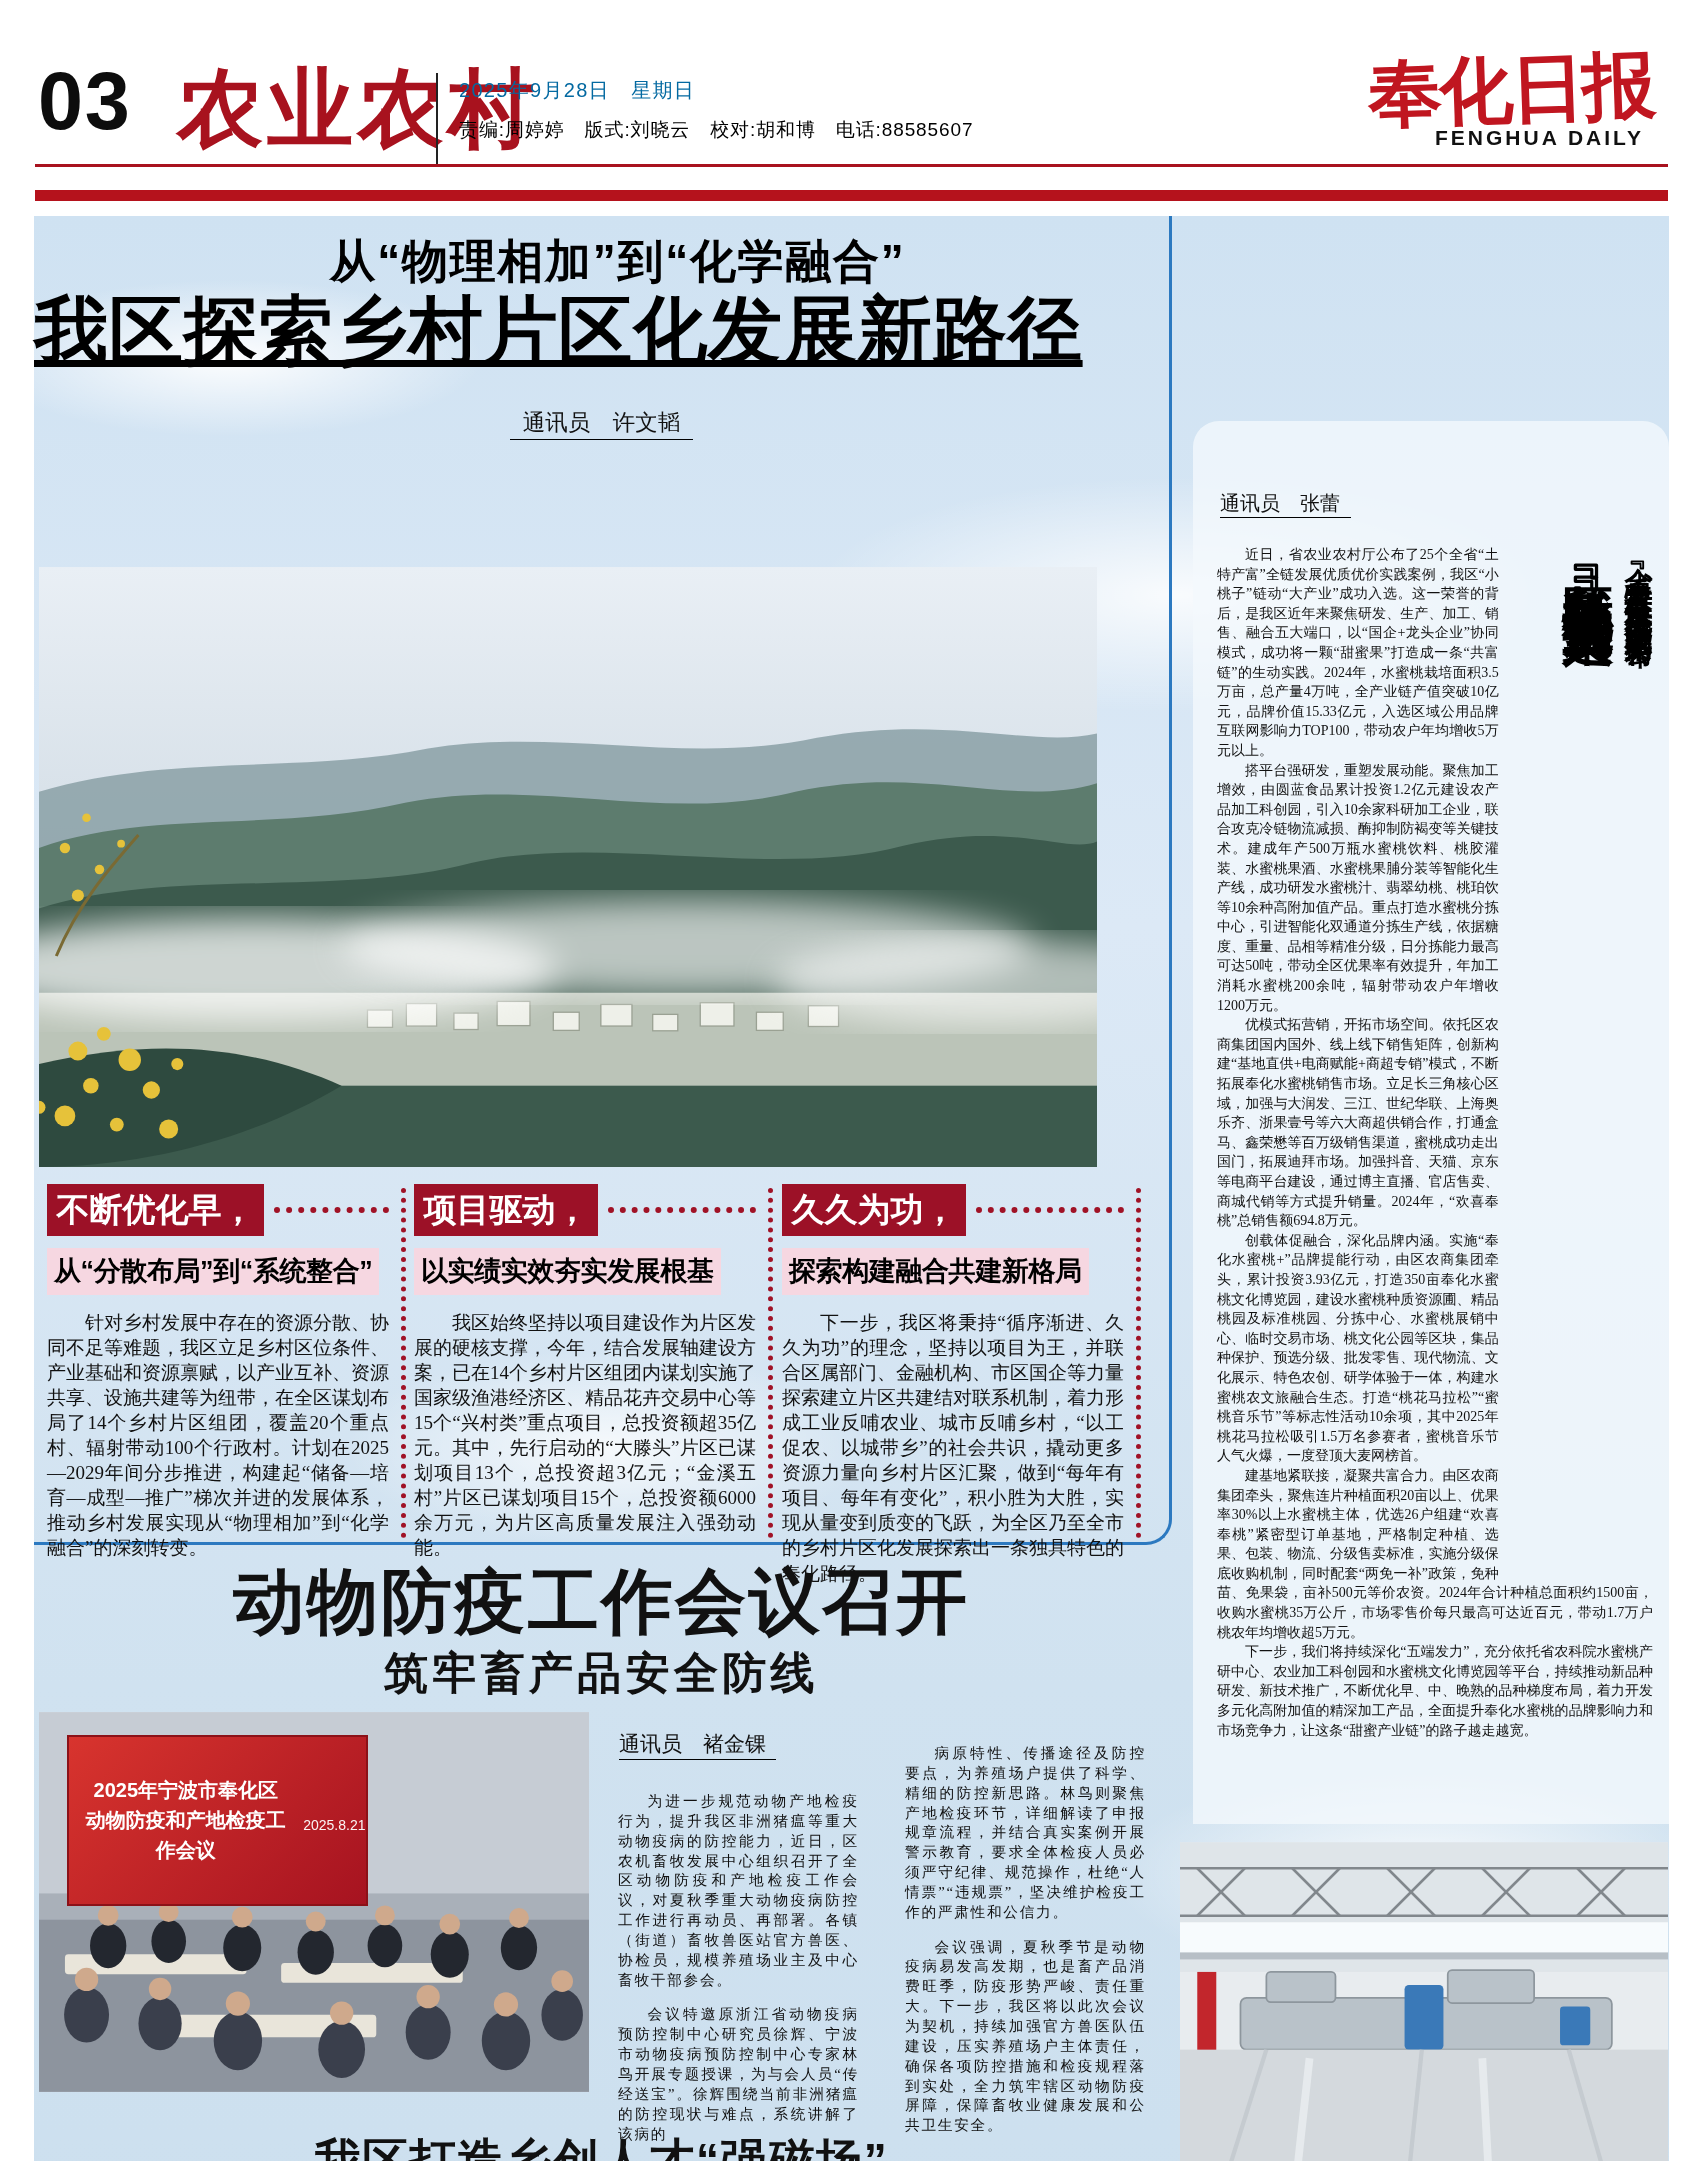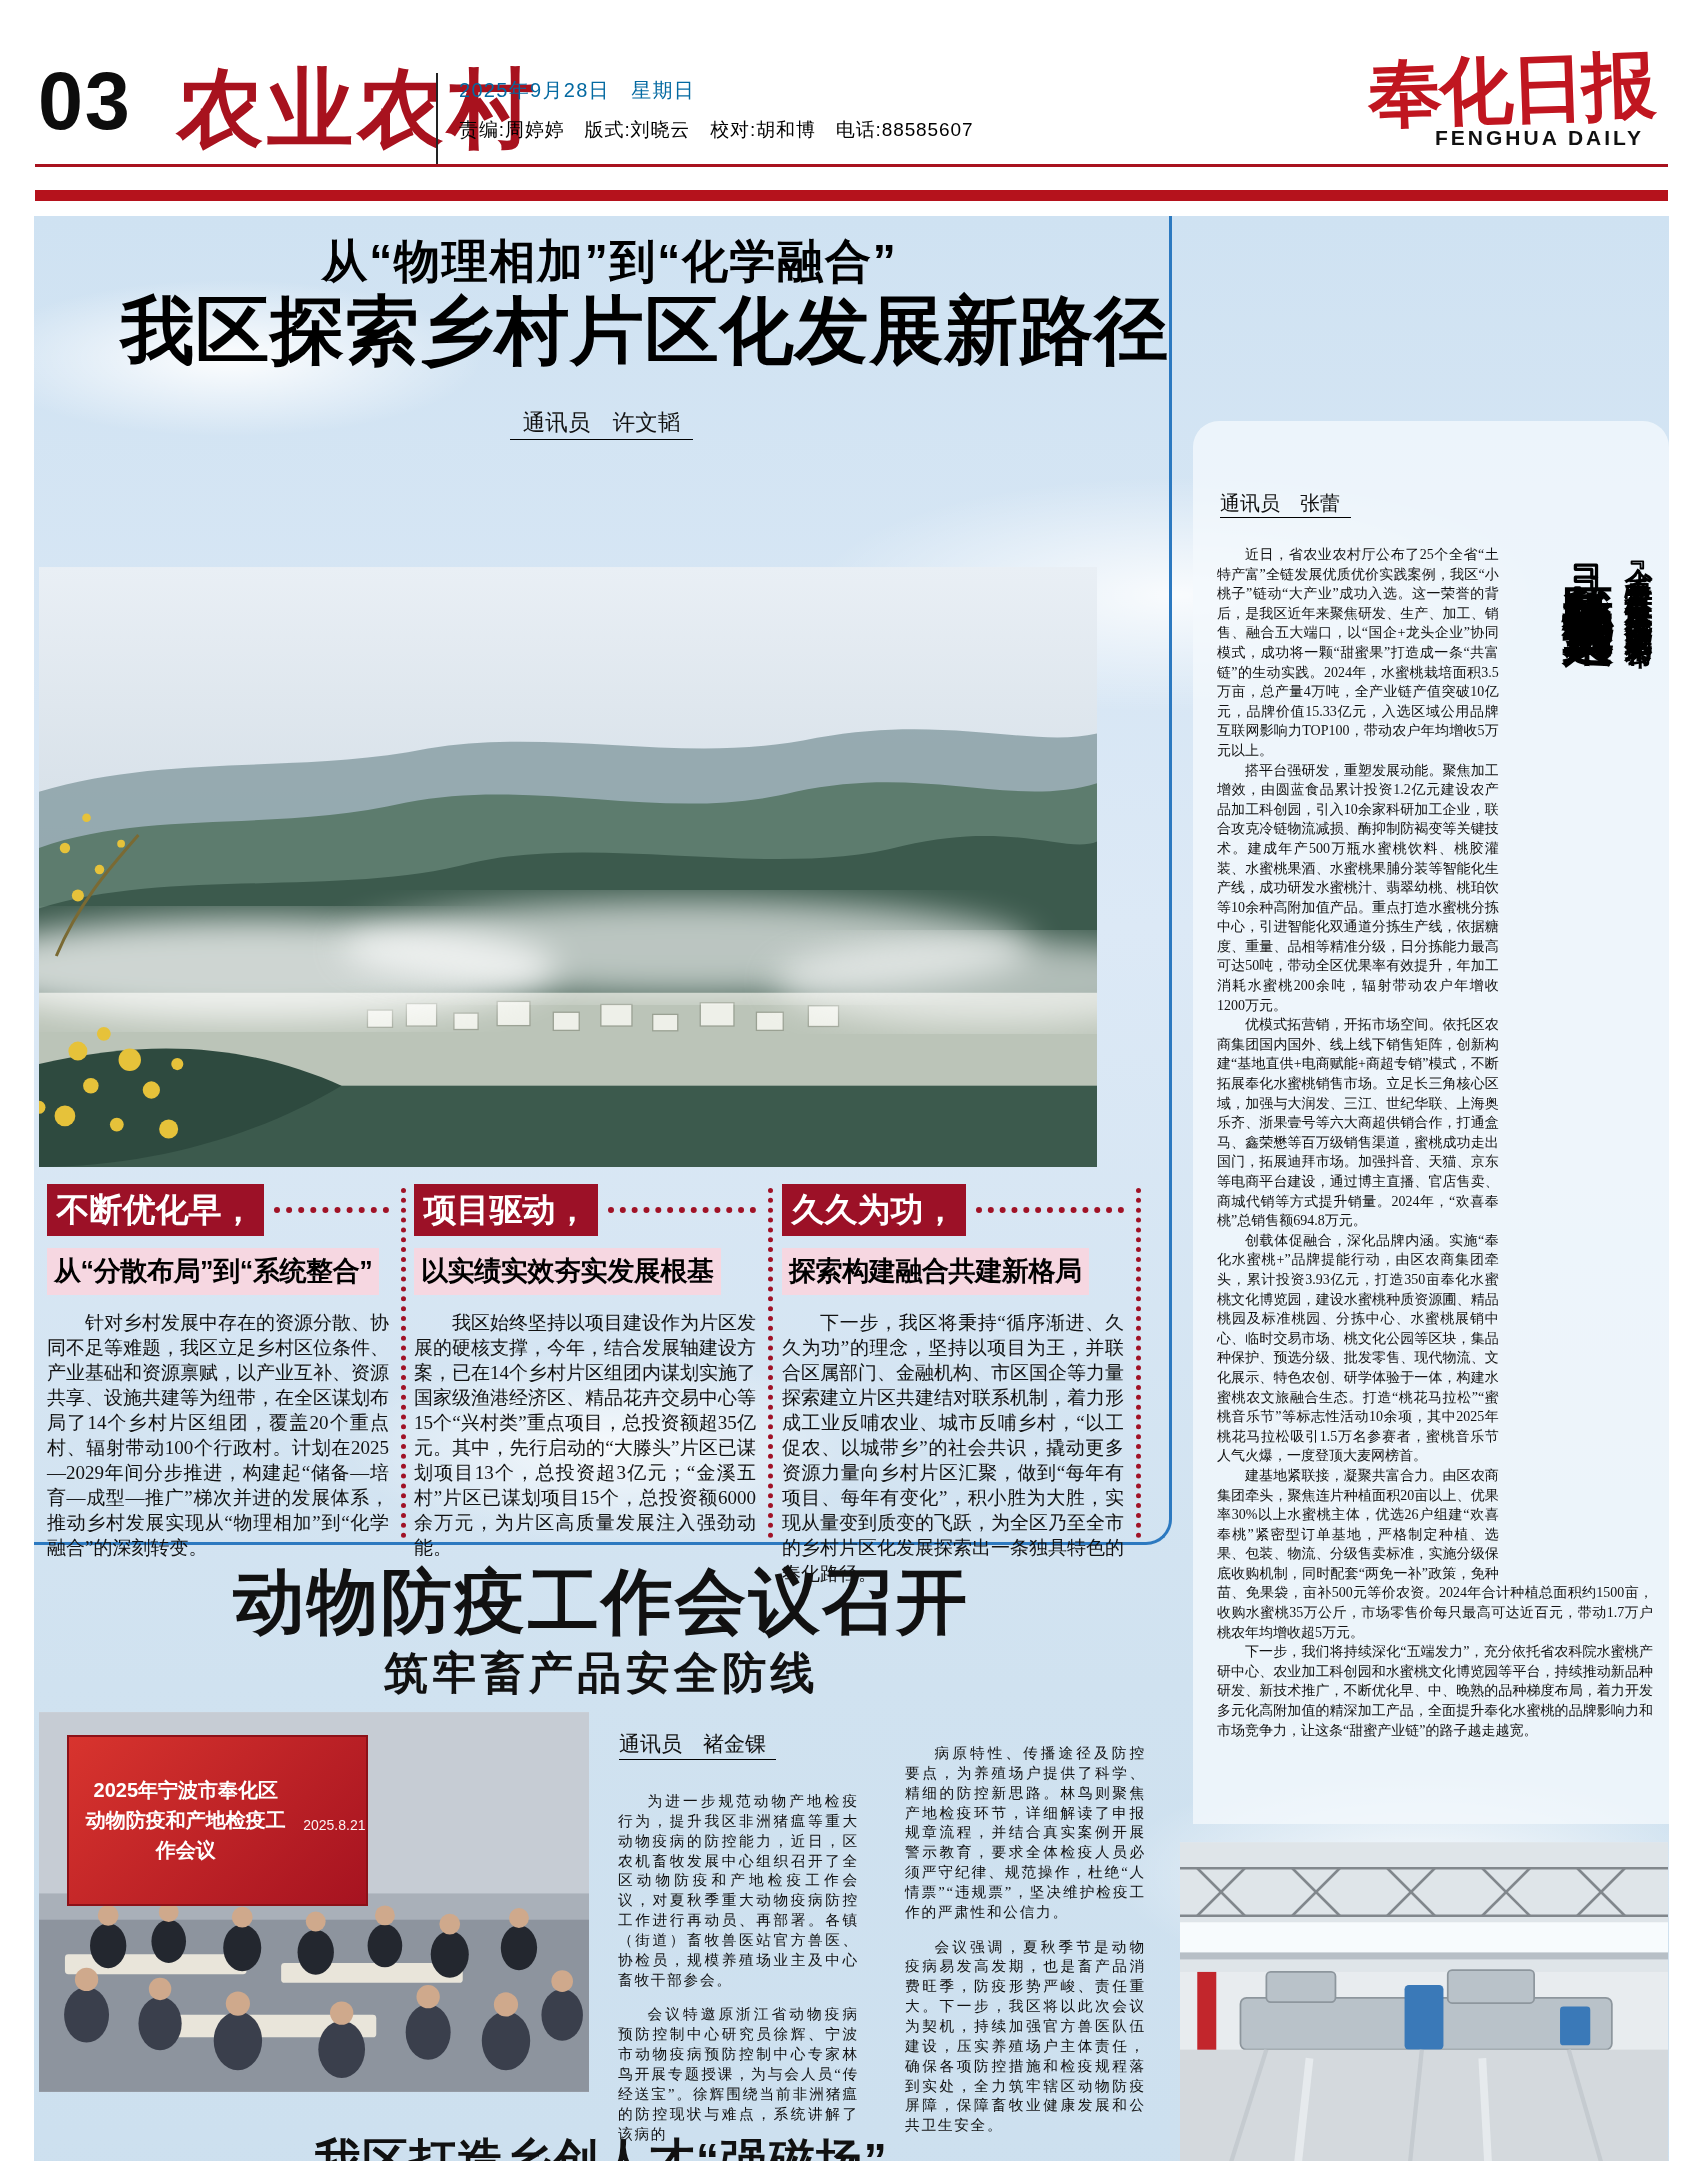--- a/index.html
+++ b/index.html
@@ -26,24 +26,24 @@
       radial-gradient(ellipse 562px 182px at 70% 16%,rgba(255,255,255,.85),rgba(255,255,255,0) 65%),
       radial-gradient(ellipse 432px 164px at 35% 52%,rgba(255,255,255,.8),rgba(255,255,255,0) 60%),
       radial-gradient(ellipse 519px 182px at 85% 70%,rgba(255,255,255,.85),rgba(255,255,255,0) 60%),
       radial-gradient(ellipse 476px 156px at 25% 88%,rgba(255,255,255,.8),rgba(255,255,255,0) 60%),
       linear-gradient(180deg,#cfe2f2 0%,#dcE9f6 30%,#d0e2f0 62%,#cadeee 100%);}
 
   
   .main-box{left:34px;top:216px;width:1135px;height:1326px;
             border-right:3.9px solid #2c79c0;border-bottom:3.9px solid #2c79c0;
             border-bottom-right-radius:26px;}
-  .main-kicker{left:8px;top:14.7px;width:100%;text-align:center;
-               font:800 46px "Liberation Sans",sans-serif;color:#000;letter-spacing:1.7px;}
-  .main-headline{left:0;top:66px;width:100%;text-align:right;
-                 font:900 74px "Liberation Sans",sans-serif;color:#000;letter-spacing:0.9px;}
+  .main-kicker{left:0;top:14.7px;width:100%;text-align:center;
+               font:800 46px "Liberation Sans",sans-serif;color:#000;letter-spacing:1.7px;padding-left:16px;}
+  .main-headline{left:0;top:66px;width:100%;text-align:left;
+                 font:900 74px "Liberation Sans",sans-serif;color:#000;letter-spacing:0.9px;text-decoration:underline;}
   .main-byline{left:0;top:191px;width:100%;text-align:center;font:22.5px "Liberation Serif",serif;}
   .main-byline span{border-bottom:1.3px solid #000;padding:0 13px 3.5px 13px;}
   .main-intro{left:68px;top:225px;width:1003px;font:20px/1.27 "Liberation Serif",serif;
               text-align:justify;text-indent:2em;letter-spacing:0.4px;}
   .main-photo{left:5.2px;top:351px;width:1058px;height:600px;}
 
   .cols{left:13px;top:968px;width:1115px;height:346px;}
   .mcol{position:absolute;top:0;width:342px;}
   .mcol1{left:0;} .mcol2{left:367px;} .mcol3{left:735px;}
   .vsep{position:absolute;top:4.3px;height:350px;width:0;border-left:5.2px dotted #a01226;}

